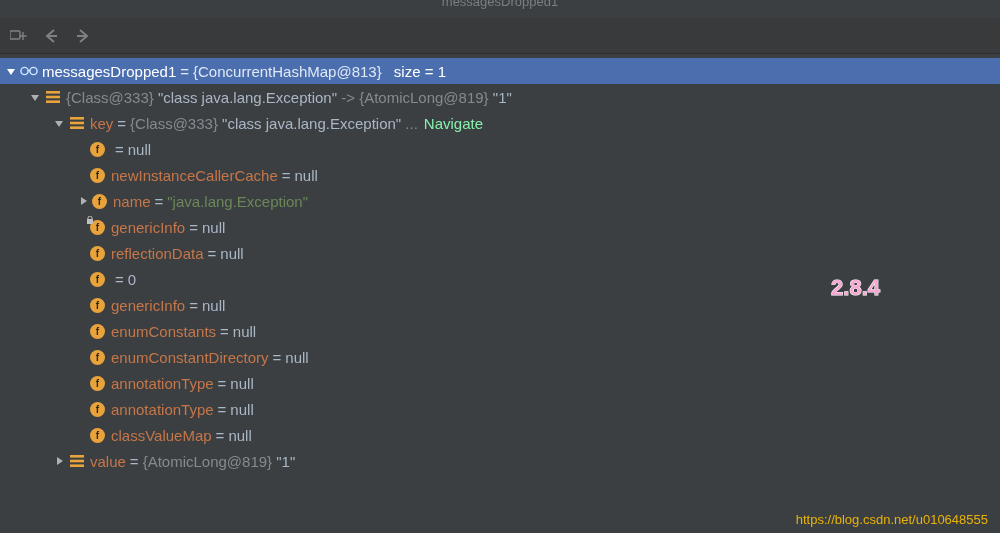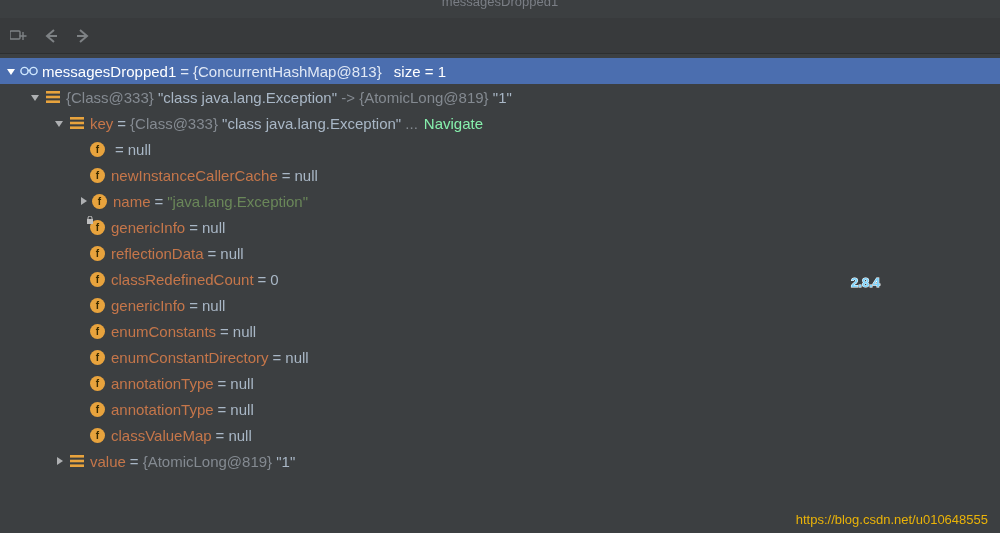--- a/index.html
+++ b/index.html
@@ -89,23 +89,23 @@
   .valstr { color: #6a8759; }
   .link { color: #86efac; margin-left: 6px; }
   .annot {
     position: absolute;
     right: 120px;
     top: 275px;
     text-align: center;
     pointer-events: none;
   }
   .annot .line1 {
-    color: #7dd3fc;
+    color: #f9a8d4;
     font-weight: bold;
-    font-size: 13px;
+    font-size: 22px;
     -webkit-text-stroke: 1px #fff;
     paint-order: stroke fill;
   }
   .annot .line2 {
     color: #ff2020;
     font-weight: bold;
     font-size: 26px;
     -webkit-text-stroke: 2px #fff;
     letter-spacing: 1px;
   }
@@ -257,21 +257,20 @@
         <span class="ospace"></span>
         <span class="fcircle">f</span>
         <span class="field-name">reflectionData</span>
         <span class="delim"> = </span>
         <span class="valnull">null</span>
       </div>
       <div class="row">
         <span class="indent" style="width: 72px;"></span>
         <span class="ospace"></span>
         <span class="fcircle">f</span>
-        <span class="field-name">classRedefinedCount</span>
         <span class="delim"> = </span>
         <span class="valnull">0</span>
       </div>
       <div class="row">
         <span class="indent" style="width: 72px;"></span>
         <span class="ospace"></span>
         <span class="fcircle">f</span>
         <span class="field-name">genericInfo</span>
         <span class="delim"> = </span>
         <span class="valnull">null</span>

